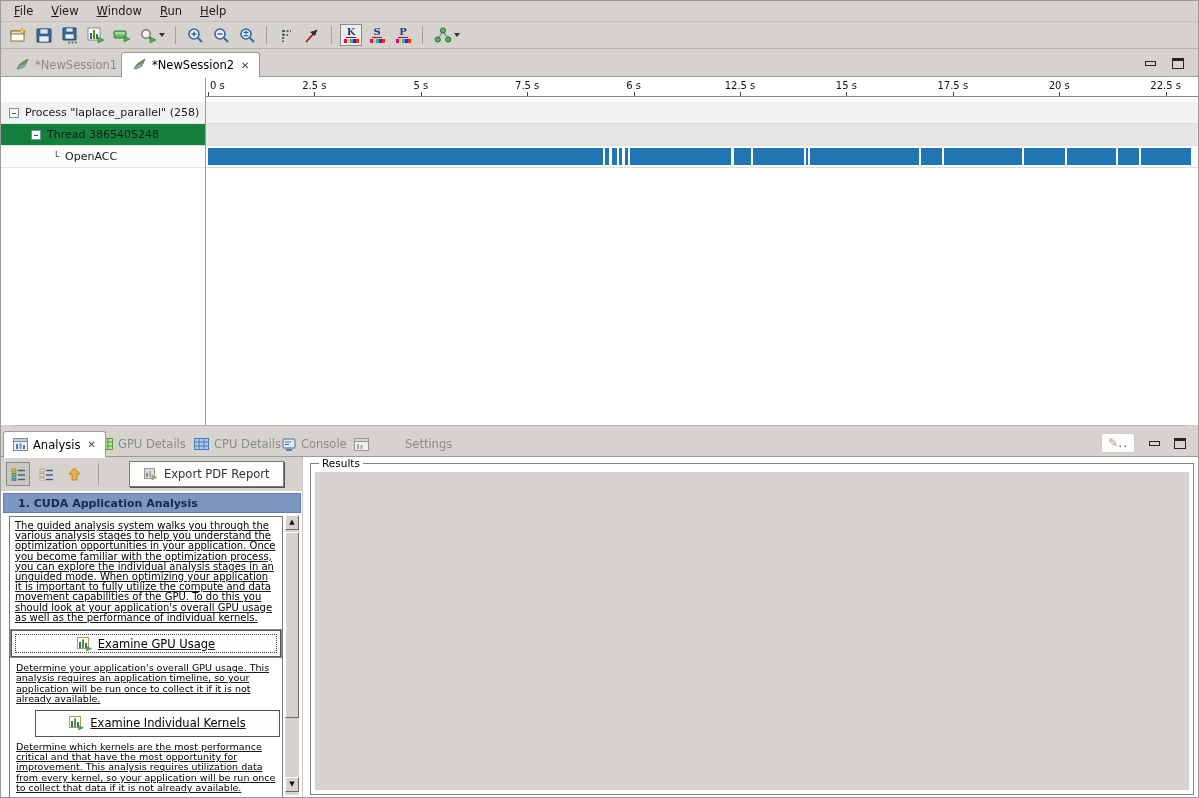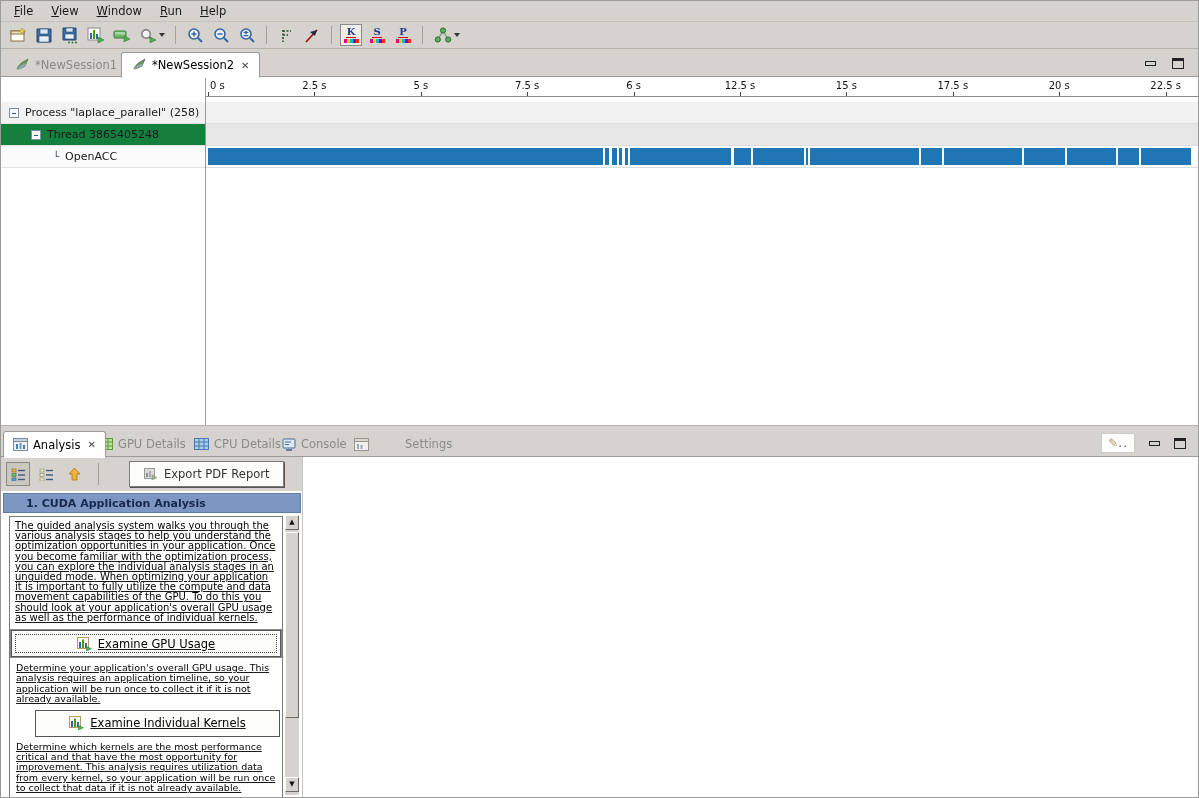--- a/index.html
+++ b/index.html
@@ -28,21 +28,21 @@
   .letterbtn { width:22px; height:22px; display:flex; flex-direction:column; align-items:center;
                justify-content:center; margin:0 2px; }
   .letterbtn.pressed { border:1px solid #8a8a8a; background:#efede8; }
   .letter { font-family:"DejaVu Serif","Liberation Serif",serif; font-weight:bold; font-size:10px;
             color:#223a8f; line-height:10px; border-bottom:1px solid #c00; padding:0 1px; }
   .rainbow { display:flex; margin-top:1px; }
   .rainbow i { width:3px; height:4px; display:block; }
 
   
   .upper-view { position:absolute; left:0; top:49px; width:1199px; height:376px;
-                background:#fff; border-bottom:1px solid #b6b2aa; }
+                background:#fff; border-bottom:1px solid #b6b2aa;border-radius:15px; }
   .session-tabrow { position:relative; height:27px; background:#d6d3ce; border-bottom:1px solid #9a9a9a; }
   .stab { position:absolute; top:2px; height:25px; display:flex; align-items:center; gap:5px;
           padding:0 10px; font-size:11.5px; border-radius:3px 3px 0 0; }
   .stab.inactive { left:4px; color:#8a8a8a; }
   .stab.active { left:120px; background:#fff; color:#000;
                  border:1px solid #9a9a9a; border-bottom:1px solid #fff; height:26px; z-index:2; }
   .tab-close { font-size:10px; color:#444; margin-left:2px; cursor:default; }
   .win-ctrls { position:absolute; right:16px; top:8px; display:flex; gap:16px; align-items:center; }
   .ic-min { width:11px; height:5px; border:1px solid #222; display:inline-block; }
   .ic-max { width:12px; height:11px; border:1px solid #222; border-top:3px solid #222; display:inline-block; }
@@ -87,21 +87,21 @@
                    border-right:1px solid #c9c6c0; background:#fff; }
   .a-toolbar { position:absolute; left:0; top:0; right:0; height:34px; background:#d6d3ce;
                display:flex; align-items:center; padding-left:5px; }
   .a-tbtn { width:24px; height:24px; display:flex; align-items:center; justify-content:center; margin-right:4px; }
   .a-tbtn.pressed { border:1px solid #8a8a8a; background:#cbc7bf; }
   .a-sep { width:1px; height:22px; background:#a5a19a; margin:0 8px; }
   .export-btn { height:26px; background:#fdfdfc; border:1px solid #7a7a7a;
                 display:flex; align-items:center; gap:6px; padding:0 14px; margin-left:22px;
                 font-size:11.5px; color:#333; box-shadow:1px 1px 0 #555; }
   .a-header { position:absolute; left:2px; top:36px; width:298px; height:20px; background:#7d96c2;
-              color:#16294d; font-weight:bold; font-size:11px; line-height:20px; padding-left:22px;
+              color:#16294d; font-weight:bold; font-size:11px; line-height:20px; padding-left:14px;
               border:1px solid #5f7cab; }
   .a-body { position:absolute; left:8px; top:59px; width:274px; bottom:0;
             border:1px solid #7a7a7a; border-bottom:none; background:#fff; overflow:hidden;text-decoration:underline; }
   .a-intro { font-size:10px; line-height:10.2px; padding:4px 5px 6px 5px; color:#000; }
   .a-btn { display:flex; align-items:center; justify-content:center; gap:6px; height:27px;
            background:#fdfdfc; border:1px solid #555; font-size:11.5px; color:#000; }
   .a-btn.focused { margin:1px; outline:1px dotted #444; outline-offset:-5px; box-shadow:0 0 0 1px #888; }
   .a-btn.indent { margin-left:25px; margin-right:2px; }
   .a-desc { font-size:9.5px; line-height:10.4px; padding:5px 6px; color:#000; }
 
@@ -565,14 +565,20 @@
         <div class="sb-btn sb-up">
             <span class="sb-arrow">▲</span>
           </div>
         <div class="sb-thumb"></div>
         <div class="sb-btn sb-down">
             <span class="sb-arrow">▼</span>
           </div>
       </div>
     </div>
 
+    <div class="results-pane">
+      <div class="results-fieldset">
+        <span class="results-legend">Results</span>
+        <div class="results-inner"></div>
+      </div>
+    </div>
   </div>
 </div>
 
 </body></html>

